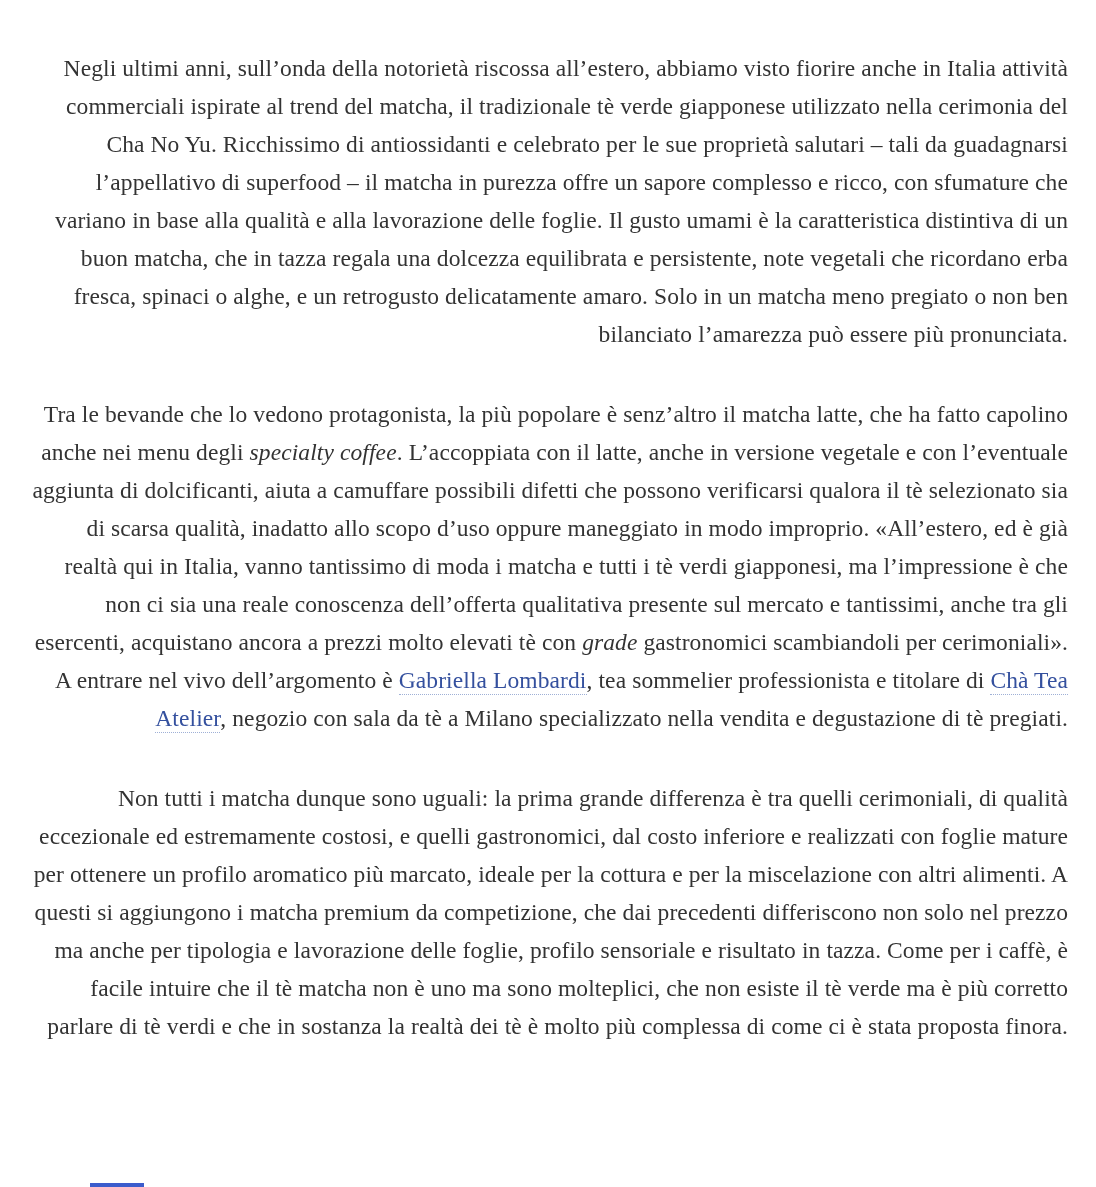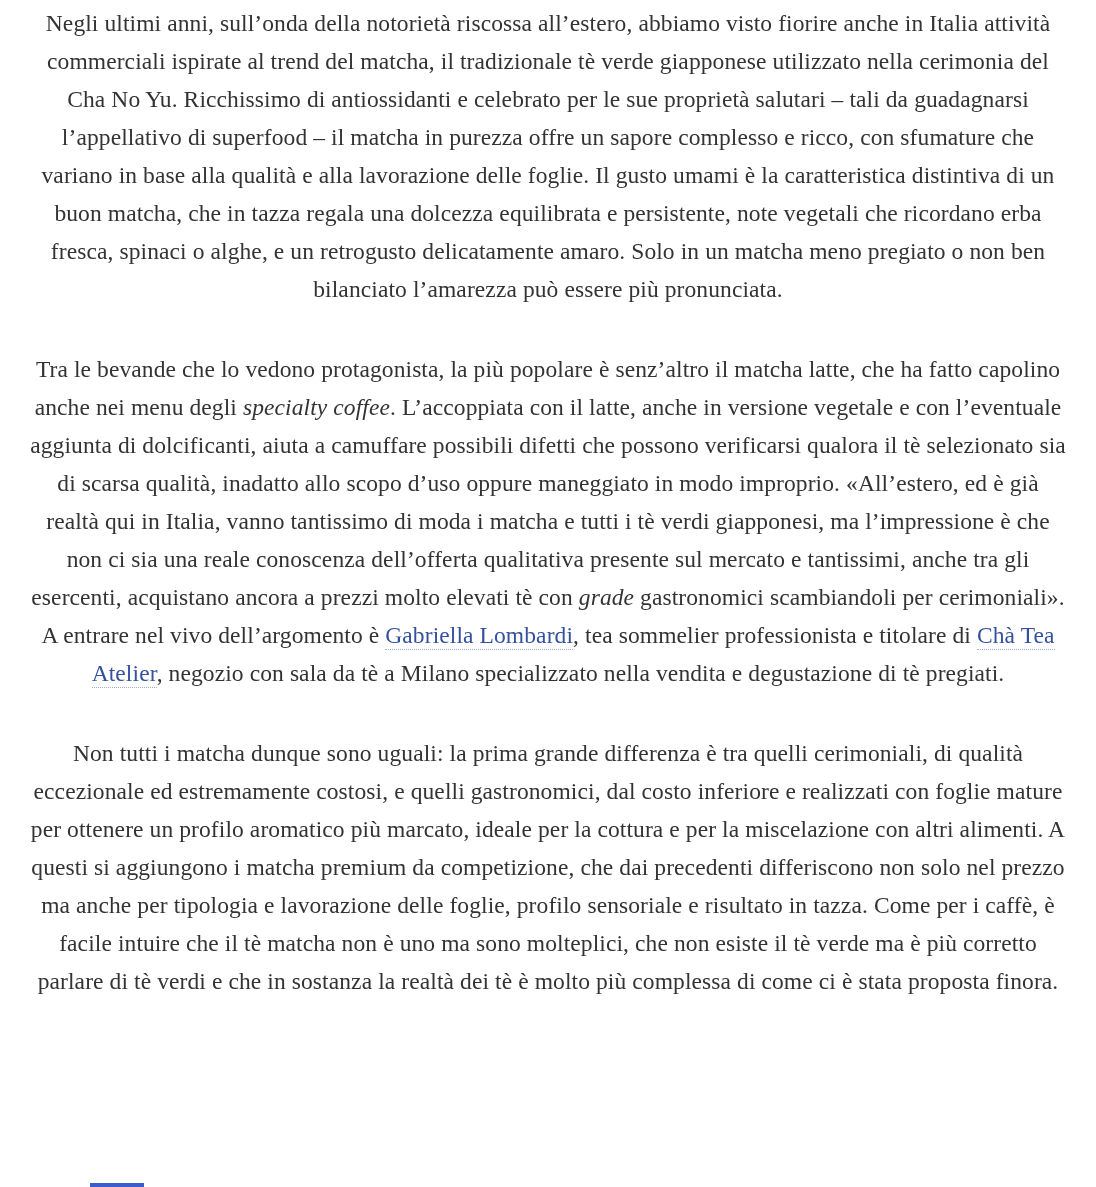--- a/index.html
+++ b/index.html
@@ -17,21 +17,22 @@
     background:var(--bg);
     overflow:hidden;
     position:relative;
   }
   .article{
     padding:4px 28px 0 28px;
     font-family:"Liberation Serif","DejaVu Serif",serif;
     font-size:23.5px;
     line-height:38px;
     color:var(--text-color);
-    text-align:center;
+    text-align:right;
+    margin-top:45px;
   }
   .article p{
     margin:0 0 42px 0;
     letter-spacing:0.1px;
   }
   .article em{
     font-style:italic;
   }
   a.article-link{
     color:var(--link-color);

